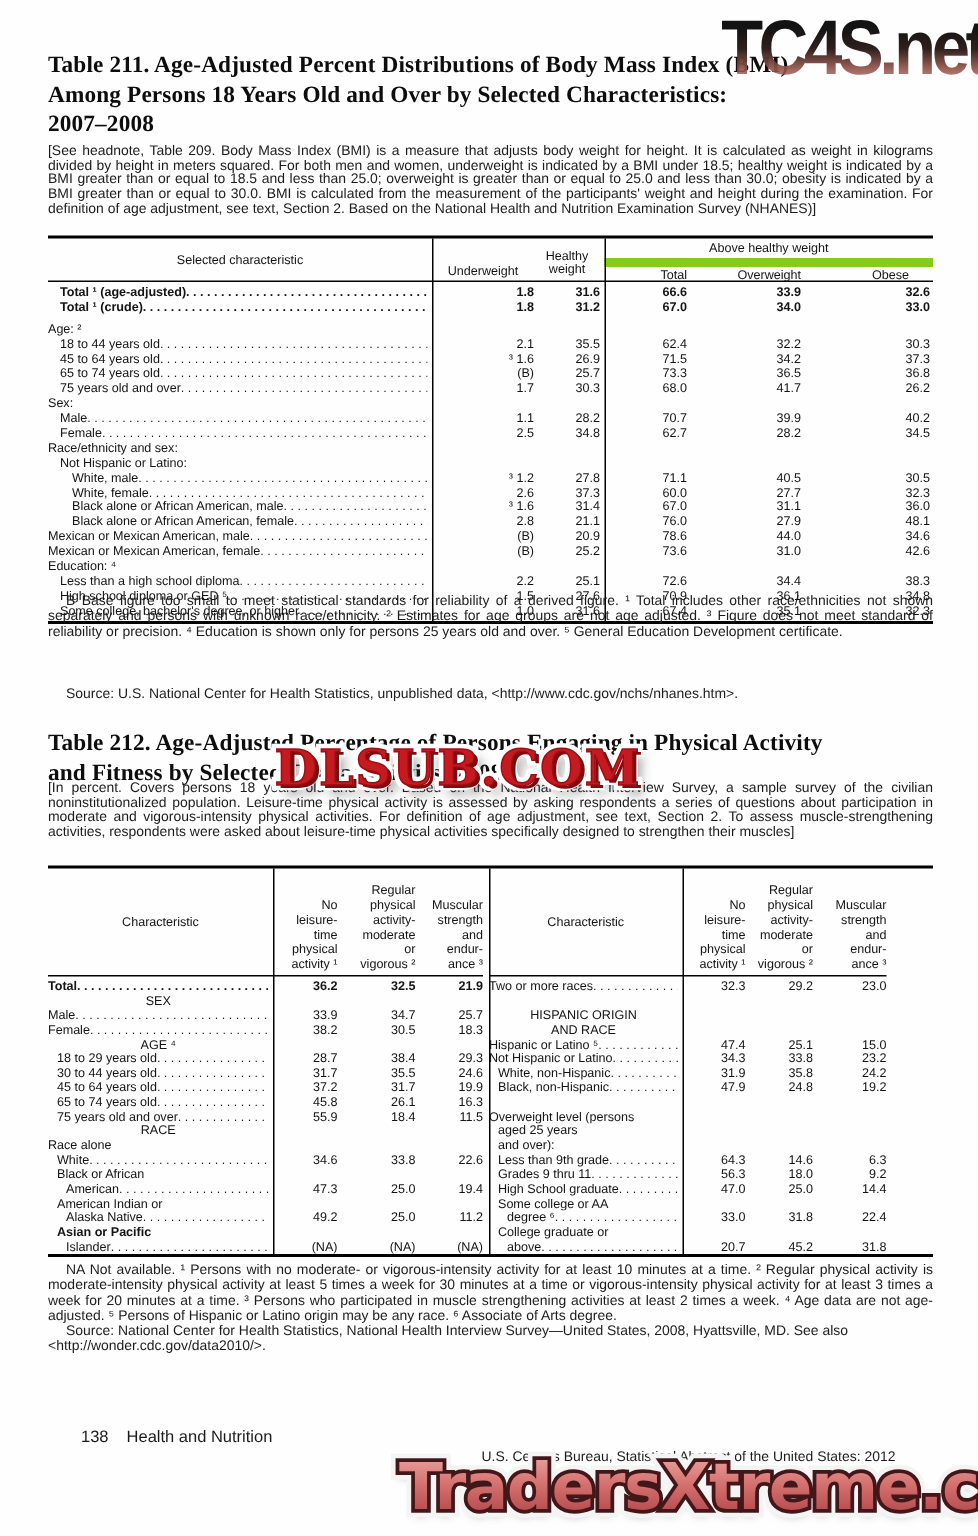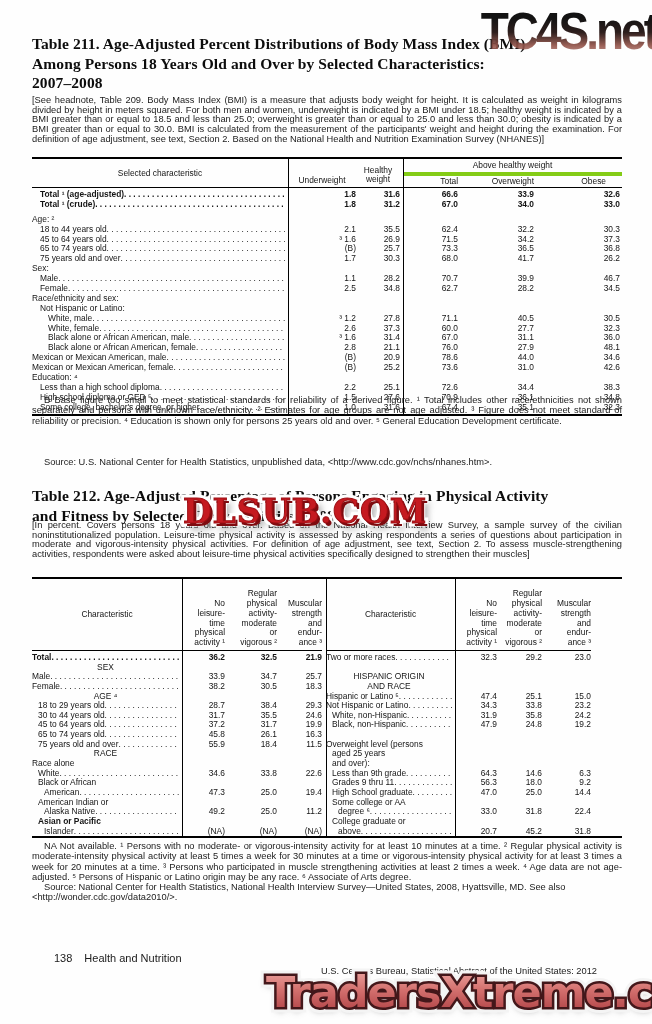--- a/index.html
+++ b/index.html
@@ -26,21 +26,21 @@
   #t212-src{top:882px}
 
   
   #t211-table{position:absolute;left:0;top:157px;width:590px;border-top:2px solid #000;border-bottom:2px solid #000;font-size:8.4px}
   #t211-table .vl{position:absolute;top:0;bottom:0;width:1px;background:#000}
   .h211{display:flex;height:29px;border-bottom:1px solid #000}
   .h211 .hc{width:256px;display:flex;align-items:center;justify-content:center}
   .h211 .hu{width:68px;align-self:flex-end;text-align:center;padding-bottom:2px}
   .h211 .hh{width:47px;align-self:flex-end;text-align:center;white-space:pre-line;line-height:9.6px;padding:0 3px 2px 0}
   .h211 .habove{width:219px;display:flex;flex-direction:column;justify-content:space-between}
-  .h211 .hag{text-align:center;border-bottom:4px solid #84cc16;padding:1px 0 2px 0}
+  .h211 .hag{text-align:center;border-bottom:6px solid #84cc16;padding:1px 0 2px 0}
   .h211 .hacols{display:flex;padding-bottom:2px}
   .h211 .hat{width:55px;text-align:right}
   .h211 .hao{width:76px;text-align:right}
   .h211 .hab{width:88px;text-align:right;padding-right:16px}
   .body211{padding:2px 0 1px 0}
   .body211 .trow{display:flex;height:9.9px;line-height:9.9px}
   .body211 .trow.gap{height:5px}
   .body211 .lcell{width:256px;display:flex;overflow:hidden;padding-right:3px;white-space:nowrap}
   .body211 .vcell:nth-child(2){width:68px}
   .body211 .vcell:nth-child(3){width:47px;padding-right:3px}
@@ -228,21 +228,21 @@
           </div>
           <div class="trow">
             <div class="lcell" style="padding-left: 8px;">
               <span>Male</span>
               <span class="dots"></span>
             </div>
             <div class="vcell">1.1</div>
             <div class="vcell">28.2</div>
             <div class="vcell">70.7</div>
             <div class="vcell">39.9</div>
-            <div class="vcell">46.7</div>
+            <div class="vcell">40.2</div>
           </div>
           <div class="trow">
             <div class="lcell" style="padding-left: 8px;">
               <span>Female</span>
               <span class="dots"></span>
             </div>
             <div class="vcell">2.5</div>
             <div class="vcell">34.8</div>
             <div class="vcell">62.7</div>
             <div class="vcell">28.2</div>

